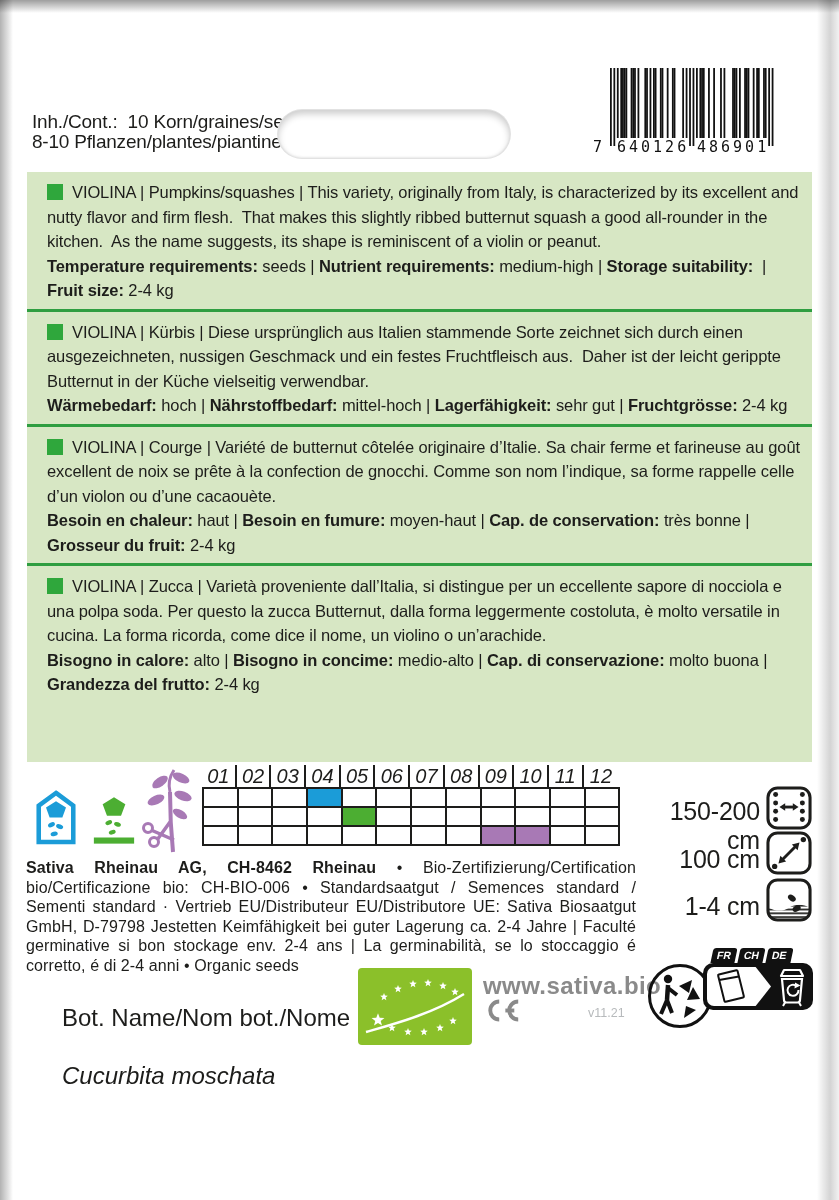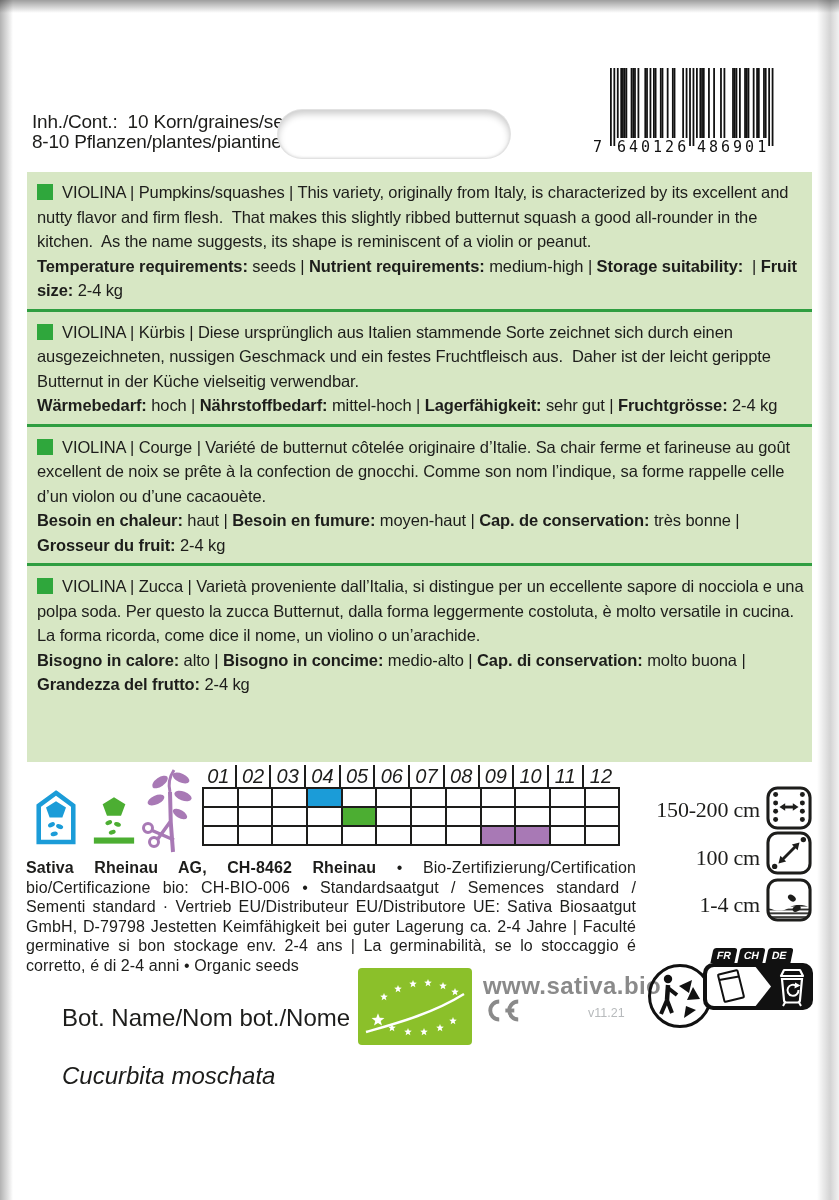--- a/index.html
+++ b/index.html
@@ -15,35 +15,35 @@
   .hang-hole{left:278px;top:110px;width:232px;height:48px;border-radius:24px;background:#fff;
      box-shadow:0 0 0 1px #e2e2e2, inset 0 4px 7px rgba(0,0,0,.20), inset 0 -1px 2px rgba(0,0,0,.06);}
   .barcode{left:593px;top:66px;width:190px;height:90px;}
   .barcode svg{position:absolute;left:17px;top:2px;}
   .bc-digit{position:absolute;top:72px;font-family:"DejaVu Sans Mono",monospace;font-size:15px;color:#111;}
   .bc-first{left:0;}
   .bc-left{left:24px;width:72px;text-align:center;letter-spacing:3px;}
   .bc-right{left:104px;width:72px;text-align:center;letter-spacing:3px;}
   
   .desc-panel{left:27px;top:172px;width:785px;height:590px;background:var(--panel,#d7e7c4);}
-  .block{padding:8px 8px 6px 10px;}
+  .block{padding:8px 8px 6px 20px;}
   .block p{margin:0;font-size:16.5px;line-height:24.5px;letter-spacing:-.1px;}
   .bullet{display:inline-block;width:16px;height:16px;background:var(--bullet,#2fa73c);margin-right:9px;vertical-align:-2px;}
   .divider{height:3px;background:var(--divider,#2f9e41);}
   
   .cal-icons svg{position:absolute;}
   .cal-header{left:202px;top:765px;display:flex;}
   .cal-h{width:34.7px;height:22px;box-sizing:border-box;border-right:2px solid var(--ink,#1d1d1b);
      display:flex;align-items:flex-end;justify-content:center;font-size:20px;line-height:22px;font-style:italic;}
   .cal-h:last-child{border-right:none;}
   .cal-grid{left:202px;top:787px;display:grid;grid-template-columns:repeat(12,34.7px);grid-auto-rows:19px;
      border-left:2px solid var(--ink,#1d1d1b);border-top:2px solid var(--ink,#1d1d1b);}
   .cal-c{box-sizing:border-box;border-right:2px solid var(--ink,#1d1d1b);border-bottom:2px solid var(--ink,#1d1d1b);}
   
-  .sp-label{width:130px;text-align:right;font-size:22px;letter-spacing:-.2px;font-family:Liberation Serif, serif;}
+  .sp-label{width:130px;text-align:right;font-size:25px;letter-spacing:-.2px;}
   .sp-icon{left:766px;width:46px;height:44px;}
   
   .footer-para{left:26px;top:858px;width:610px;margin:0;font-size:16px;line-height:19.5px;text-align:justify;letter-spacing:.1px;}
   .bot-name{left:62px;top:1005px;font-size:24px;line-height:25px;}
   .bot-italic{font-style:italic;margin-top:33px;}
   .eu-logo{left:358px;top:968px;width:114px;height:77px;background:var(--eu_green,#8bc02a);border-radius:4px;}
   .website{left:483px;top:972px;font-size:24px;font-weight:bold;color:var(--gray,#8a8a8a);letter-spacing:.4px;}
   .ce-mark{left:483px;top:998px;}
   .version{left:588px;top:1006px;font-size:12.5px;color:var(--light_gray,#b7babc);}
   .triman{left:646px;top:962px;}
@@ -145,21 +145,21 @@
       <p class="attrs"><b>Wärmebedarf:</b><span> hoch | </span><b>Nährstoffbedarf:</b><span> mittel-hoch | </span><b>Lagerfähigkeit:</b><span> sehr gut | </span><b>Fruchtgrösse:</b><span> 2-4 kg</span></p>
     </div>
     <div class="divider"></div>
     <div class="block">
       <p class="desc"><span class="bullet"></span><span>VIOLINA | Courge | Variété de butternut côtelée originaire d’Italie. Sa chair ferme et farineuse au goût excellent de noix se prête à la confection de gnocchi. Comme son nom l’indique, sa forme rappelle celle d’un violon ou d’une cacaouète.</span></p>
       <p class="attrs"><b>Besoin en chaleur:</b><span> haut | </span><b>Besoin en fumure:</b><span> moyen-haut | </span><b>Cap. de conservation:</b><span> très bonne | </span><b>Grosseur du fruit:</b><span> 2-4 kg</span></p>
     </div>
     <div class="divider"></div>
     <div class="block">
       <p class="desc"><span class="bullet"></span><span>VIOLINA | Zucca | Varietà proveniente dall’Italia, si distingue per un eccellente sapore di nocciola e una polpa soda. Per questo la zucca Butternut, dalla forma leggermente costoluta, è molto versatile in cucina. La forma ricorda, come dice il nome, un violino o un’arachide.</span></p>
-      <p class="attrs"><b>Bisogno in calore:</b><span> alto | </span><b>Bisogno in concime:</b><span> medio-alto | </span><b>Cap. di conservation:</b><span> molto buona | </span><b>Grandezza del frutto:</b><span> 2-4 kg</span></p>
+      <p class="attrs"><b>Bisogno in calore:</b><span> alto | </span><b>Bisogno in concime:</b><span> medio-alto | </span><b>Cap. di conservazione:</b><span> molto buona | </span><b>Grandezza del frutto:</b><span> 2-4 kg</span></p>
     </div>
   </div>
 
 <div class="cal-icons">
   <svg class="abs" style="left:36px;top:790px" width="40" height="55" viewBox="0 0 44 60">
     <path d="M22 3 L41 17 V57 H3 V17 Z" fill="none" class="s-blue" stroke-width="5" stroke-linejoin="miter"></path>
     <path d="M22 12 L33 19 L29 30 L15 30 L11 19 Z" class="f-blue"></path>
     <ellipse cx="17" cy="38" rx="4" ry="2.5" transform="rotate(-25 17 38)" class="f-blue"></ellipse>
     <ellipse cx="26" cy="40" rx="4" ry="2.5" transform="rotate(20 26 40)" class="f-blue"></ellipse>
     <ellipse cx="20" cy="48" rx="4" ry="2.5" transform="rotate(-15 20 48)" class="f-blue"></ellipse>

